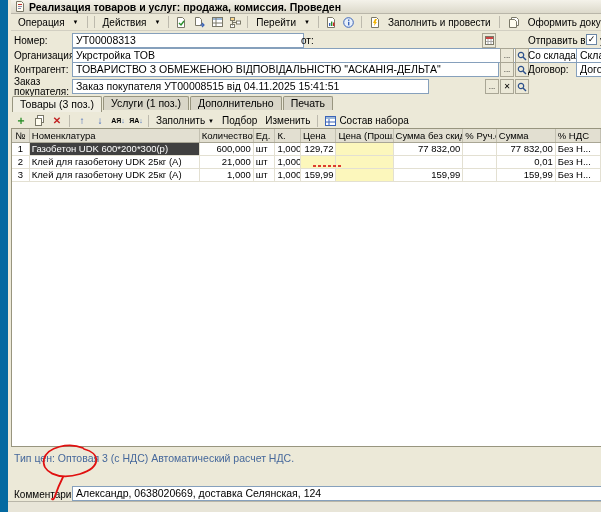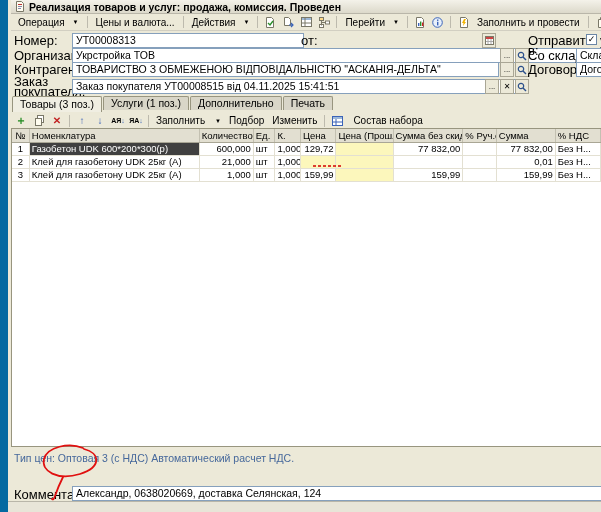--- a/index.html
+++ b/index.html
@@ -5,29 +5,29 @@
   *{box-sizing:border-box;margin:0;padding:0}
   html,body{width:601px;height:512px;overflow:hidden}
   body{font-family:"Liberation Sans",sans-serif;background:#ece9d8;position:relative;color:#000}
   .win{position:absolute;inset:0;border-left:8px solid #0369a1}
   .titlebar{position:absolute;top:0;left:3px;right:0;height:14px;display:flex;align-items:center;gap:4px;padding:0 4px;background:linear-gradient(#f4f2ea,#dcd9ca);border-bottom:1px solid #b9b6a9;font-size:10.5px;font-weight:bold;white-space:nowrap}
   .toolbar{position:absolute;top:14px;left:3px;right:0;height:17px;display:flex;align-items:center;padding:0 2px;border-bottom:1px solid #d2cfc2;font-size:10px;white-space:nowrap}
   .tbtn{display:inline-flex;align-items:center;gap:8px;padding:1px 4px;height:15px;border:1px solid transparent}
   .arr{font-size:6px;line-height:1}
   .sep{width:1px;height:12px;background:#bdbaad;margin:0 3px;flex:none}
   .ib{width:18px;height:15px;display:inline-flex;align-items:center;justify-content:center;flex:none}
-  .lbl{position:absolute;font-size:13px;line-height:10px}
+  .lbl{position:absolute;font-size:10px;line-height:10px}
   .inp{position:absolute;height:15px;background:#fff;border:1px solid #86a0bc;font-size:10.5px;line-height:13px;padding:0 3px;white-space:nowrap;overflow:hidden}
   .sqb{position:absolute;width:14px;height:15px;background:#ece9d8;border:1px solid #a9a695;display:flex;align-items:center;justify-content:center;font-size:8px;line-height:1;padding:0}
   .cb{position:absolute;width:11px;height:11px;background:#fff;border:1px solid #6b86a5;font-size:9px;line-height:9px;text-align:center}
   .tabs{position:absolute;top:96px;left:4px;right:0;height:16px;display:flex;align-items:flex-start;font-size:10.5px}
   .tab{height:14px;line-height:13px;padding:0 7px;background:#d9d6c8;border:1px solid #98957f;border-bottom:none;border-radius:2px 2px 0 0;margin-right:1px}
   .tab.active{height:16px;line-height:15px;background:#f0eee2;position:relative;z-index:2}
   .gridbar{position:absolute;top:113px;left:4px;right:0;height:15px;display:flex;align-items:center;font-size:10px;white-space:nowrap}
-  .gbtn{display:inline-flex;align-items:center;gap:10px;padding:0 4px;height:14px}
+  .gbtn{display:inline-flex;align-items:center;gap:3px;padding:0 4px;height:14px}
   .g-add{color:#1e8a1e;font-weight:bold;font-size:11px}
   .g-del{color:#c22222;font-weight:bold}
   .g-arrow{color:#3a63b8;font-weight:bold;font-size:10px}
   .sorttxt{font-size:7px;font-weight:bold}
   .gridwrap{position:absolute;top:128px;left:3px;right:0;height:319px;background:#fff;border:1px solid #98957f;border-right:none;overflow:hidden}
   .gh,.gr{display:flex;font-size:9.5px}
   .gh{height:14px;background:#e2dfd1;border-bottom:1px solid #a9a695}
   .gh .c{padding:1px 2px;border-right:1px solid #c3c0b1;overflow:hidden;white-space:nowrap}
   .gr{height:13px;border-bottom:1px solid #e3e0d2}
   .gr .c{padding:0 2px;line-height:12px;border-right:1px solid #e3e0d2;overflow:hidden;white-space:nowrap}
@@ -53,23 +53,20 @@
       </svg>
     <span>Реализация товаров и услуг: продажа, комиссия. Проведен</span>
   </div>
 
   <div class="toolbar">
     <div class="tbtn">
       <span>Операция</span>
       <span class="arr">▼</span>
     </div>
     <div class="sep"></div>
-    <div class="tbtn">
-      <span>Цены и валюта...</span>
-    </div>
     <div class="sep"></div>
     <div class="tbtn">
       <span>Действия</span>
       <span class="arr">▼</span>
     </div>
     <div class="sep"></div>
     <div class="ib">
         <svg width="10" height="11" viewBox="0 0 10 11">
           <path d="M1.5,0.5h5l2,2v8h-7z" fill="#fff" stroke="#7a7868"></path>
           <path d="M3,6l2,2 3-4" fill="none" stroke="#2a8f2a" stroke-width="1.4"></path>
@@ -167,21 +164,21 @@
       <span>...</span>
     </div>
   <div class="sqb" style="left:507px;top:62px">
       <svg width="10" height="10" viewBox="0 0 10 10">
         <circle cx="4" cy="4" r="2.7" fill="none" stroke="#2b4f8a" stroke-width="1.2"></circle>
         <line x1="6" y1="6" x2="9" y2="9" stroke="#2b4f8a" stroke-width="1.4"></line>
       </svg>
     </div>
 
   <span class="lbl" style="left:6px;top:77px;width:56px">Заказ покупателя:</span>
-  <div class="inp" style="left:64px;top:79px;width:444px">Заказ покупателя УТ00008515 від 04.11.2025 15:41:51</div>
+  <div class="inp" style="left:64px;top:79px;width:357px">Заказ покупателя УТ00008515 від 04.11.2025 15:41:51</div>
   <div class="sqb" style="left:477px;top:79px">
       <span>...</span>
     </div>
   <div class="sqb" style="left:492px;top:79px">
       <span>✕</span>
     </div>
   <div class="sqb" style="left:507px;top:79px">
       <svg width="10" height="10" viewBox="0 0 10 10">
         <circle cx="4" cy="4" r="2.7" fill="none" stroke="#2b4f8a" stroke-width="1.2"></circle>
         <line x1="6" y1="6" x2="9" y2="9" stroke="#2b4f8a" stroke-width="1.4"></line>

